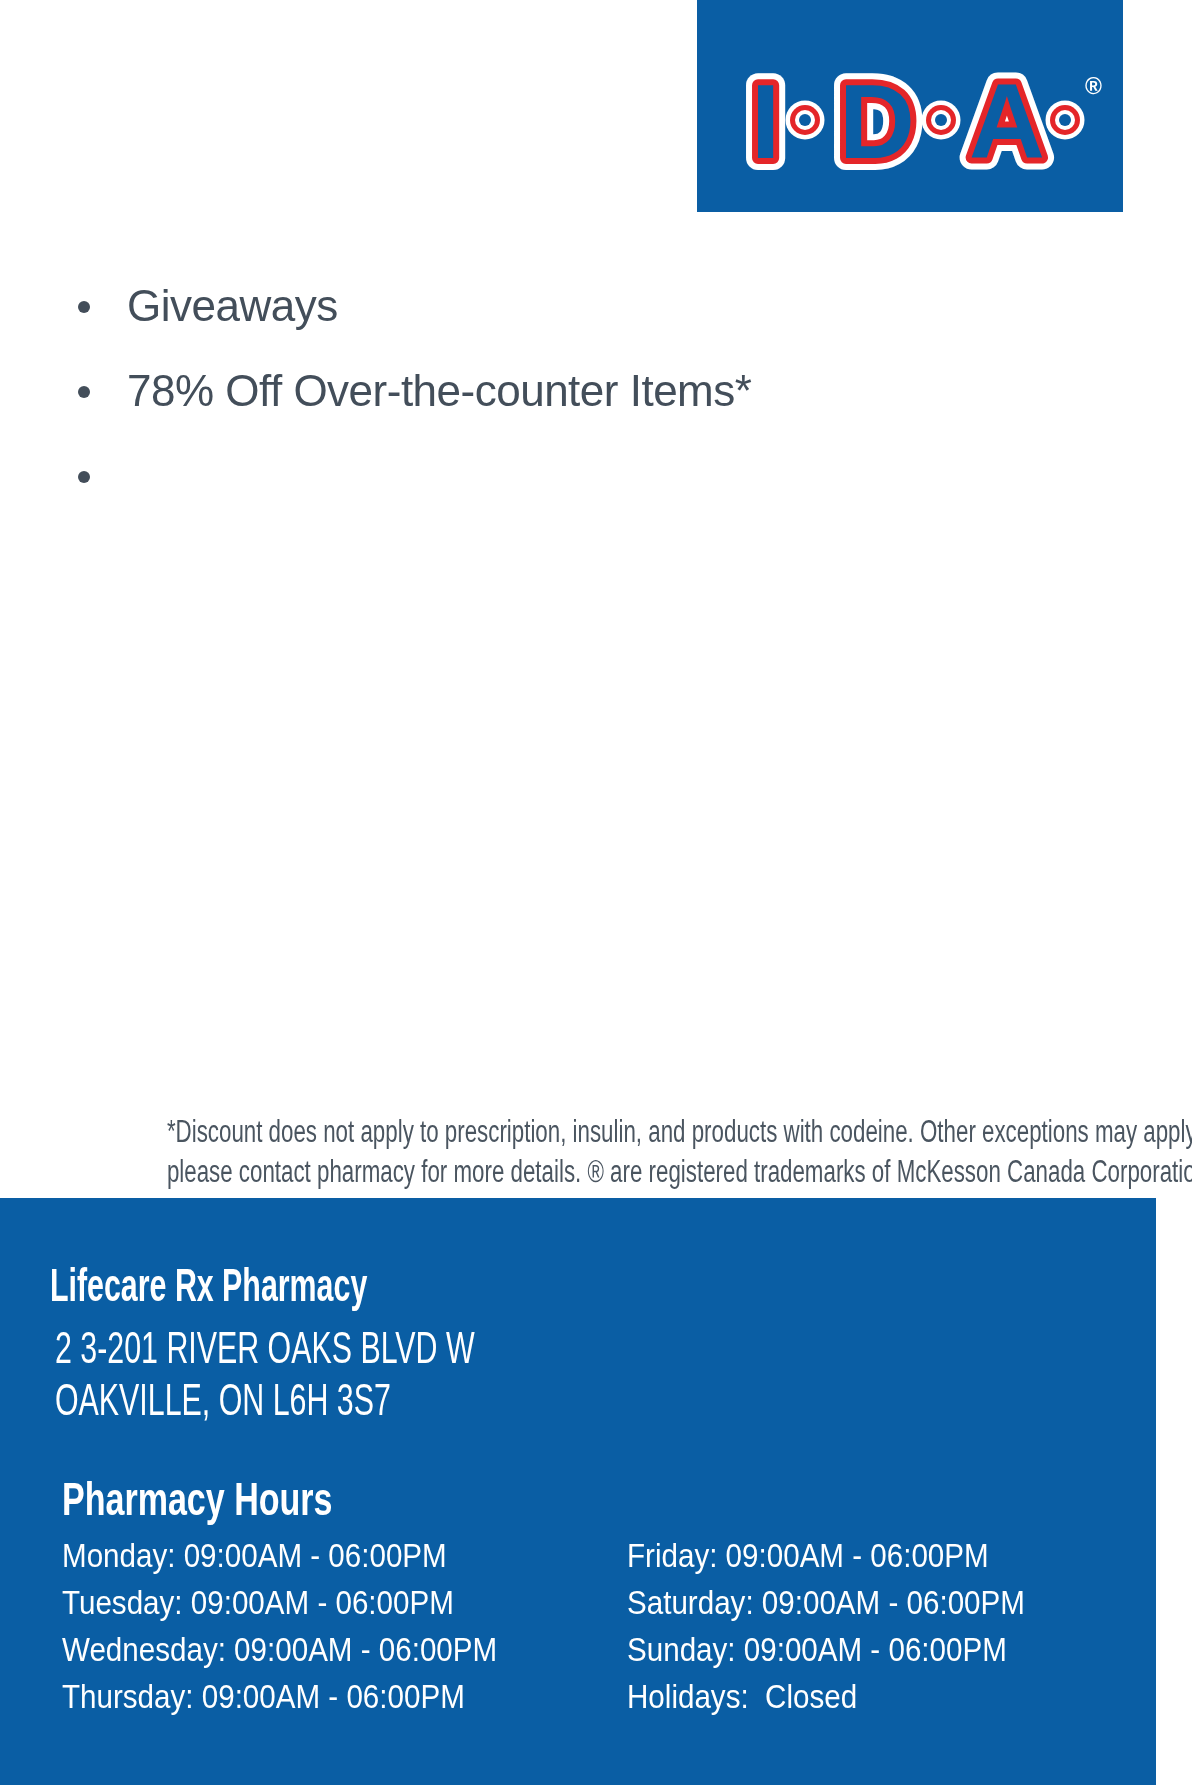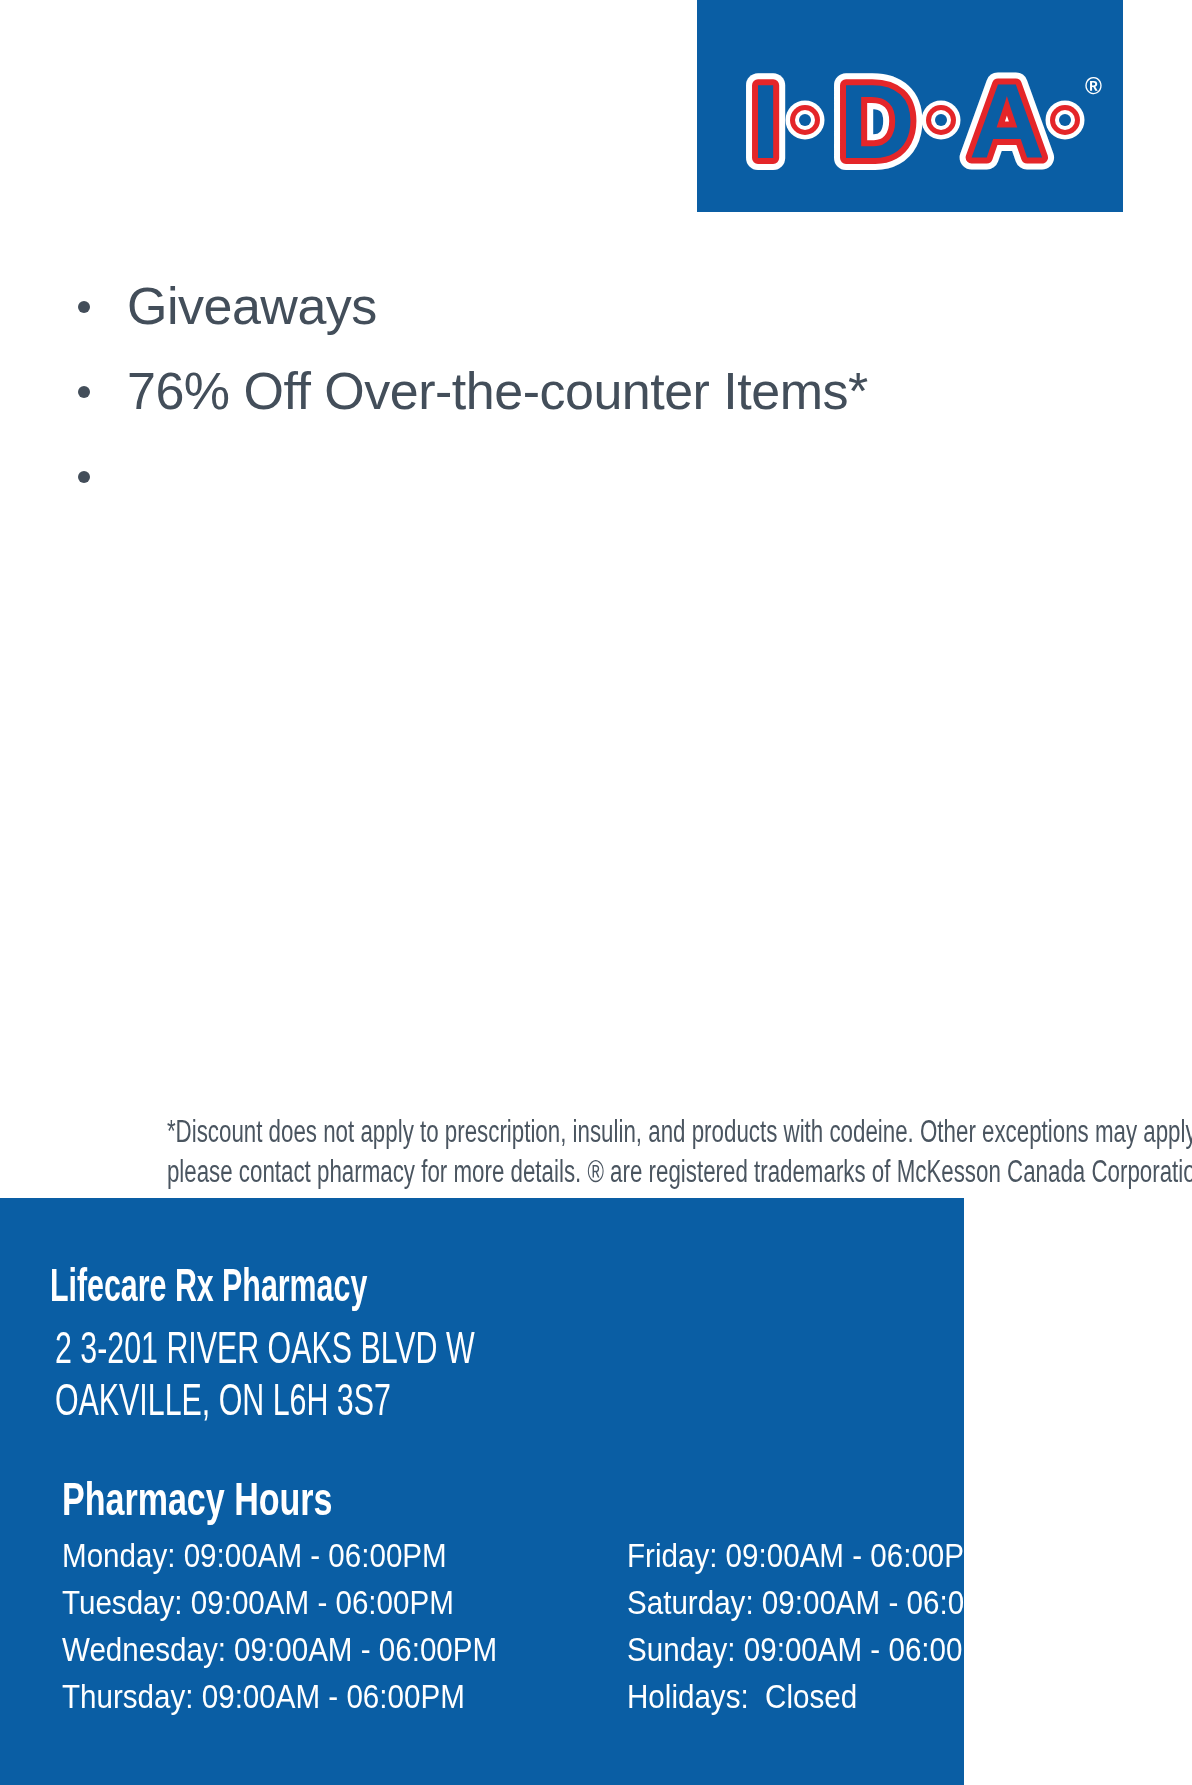--- a/index.html
+++ b/index.html
@@ -19,36 +19,36 @@
   }
   .lw { stroke:#ffffff; stroke-width:24px; fill:none; stroke-linejoin:round; }
   .lr { paint-order:stroke; stroke:#e42629; stroke-width:12px; fill:#0a5ea4; stroke-linejoin:round; }
   .reg-mark { font-family:"Liberation Sans", sans-serif; font-weight:bold; font-size:23px; fill:#ffffff; }
 
   
   .promo-list {
     position:absolute; left:78px; top:263px; margin:0; padding:0; list-style:none;
     color:#434e5a;
   }
-  .promo-list li { height:85px; display:flex; align-items:center; font-size:52px; letter-spacing:-0.5px; white-space:nowrap; }
+  .promo-list li { height:85px; display:flex; align-items:center; font-size:44px; letter-spacing:-0.5px; white-space:nowrap; }
   .promo-list .dot {
     width:12px; height:12px; border-radius:50%; background:#434e5a; flex:0 0 auto;
     margin-right:37px; margin-top:2px;
   }
 
   
   .disclaimer { position:absolute; left:0; right:0; top:1112px; color:#4a5560; }
   .disclaimer-line {
     font-size:31px; line-height:40px; text-align:center; white-space:pre;
     transform:scaleX(0.72); transform-origin:50% 0;
   }
 
   
   .footer {
-    position:absolute; left:0; top:1198px; width:964px; height:587px;
+    position:absolute; left:0; top:1198px; width:1156px; height:587px;
     background:#0a5ea4; color:#ffffff;
   }
   .pharm-name {
     position:absolute; left:50px; top:64px; font-size:46px; font-weight:bold;
     line-height:46px; white-space:nowrap; transform:scaleX(0.66); transform-origin:0 0;
   }
   .address {
     position:absolute; left:55px; top:124px; font-size:44px; line-height:52px;
     white-space:nowrap; transform:scaleX(0.69); transform-origin:0 0;
   }
@@ -111,21 +111,21 @@
 
   <ul class="promo-list">
 
       <li>
         <span class="dot"></span>
         <span class="promo-text">Giveaways</span>
       </li>
 
       <li>
         <span class="dot"></span>
-        <span class="promo-text">76% Off Over-the-counter Items*</span>
+        <span class="promo-text">78% Off Over-the-counter Items*</span>
       </li>
 
       <li>
         <span class="dot"></span>
       </li>
     </ul>
 
   <div class="disclaimer">
 
       <div class="disclaimer-line">*Discount does not apply to prescription, insulin, and products with codeine. Other exceptions may apply,</div>

